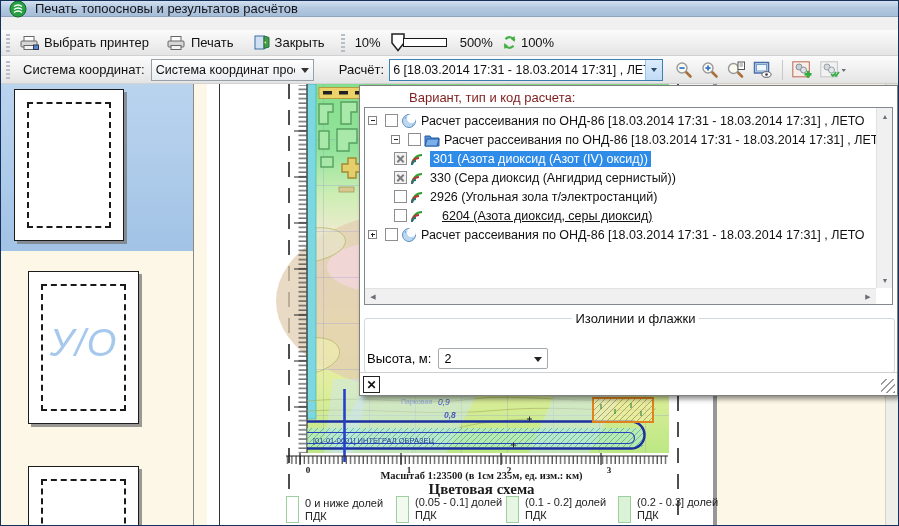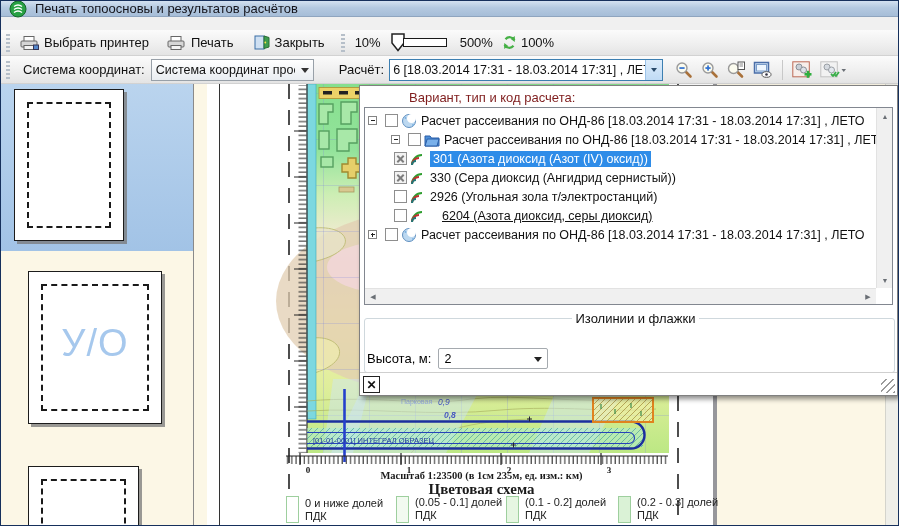--- a/index.html
+++ b/index.html
@@ -43,21 +43,21 @@
   
   #sidebar{ position:absolute; left:0; top:0; width:193px; height:443px;
      background:#fcf7e6; border-right:1px solid #8a8a8a; overflow:hidden; }
   .sel-band{ position:absolute; left:0; top:0; width:100%; height:167px;
      background:linear-gradient(#bad4ee,#a2c3e6); }
   .thumb{ position:absolute; background:#fff; border:1px solid #1c1c1c;
      box-shadow:3px 3px 0 rgba(120,120,120,.75); }
   .thumb .dash{ position:absolute; left:12px; right:12px; top:12px; bottom:12px;
      border:2px dashed #1a1a1a; }
   #thumb1{ left:13px; top:5px;  width:110px; height:152px; }
-  #thumb2{ left:27px; top:187px; width:134px; height:153px; }
+  #thumb2{ left:27px; top:187px; width:111px; height:153px;font-style:italic; }
   #thumb3{ left:27px; top:382px; width:111px; height:80px; }
   .uo-label{ position:absolute; left:0; right:0; top:50px; text-align:center;
      font-size:38px; color:#a6c8ed; letter-spacing:1px; }
 
   
   #preview{ position:absolute; left:193px; top:0; width:706px; height:443px; background:#fcf7e6; }
   #page{ position:absolute; left:13px; top:0; width:510px; height:443px; background:#fff;
      border-right:4px solid #97979b; }
   #page-art{ position:absolute; left:0; top:0; z-index:2; }
   .caption{ position:absolute; z-index:3; text-align:center;

